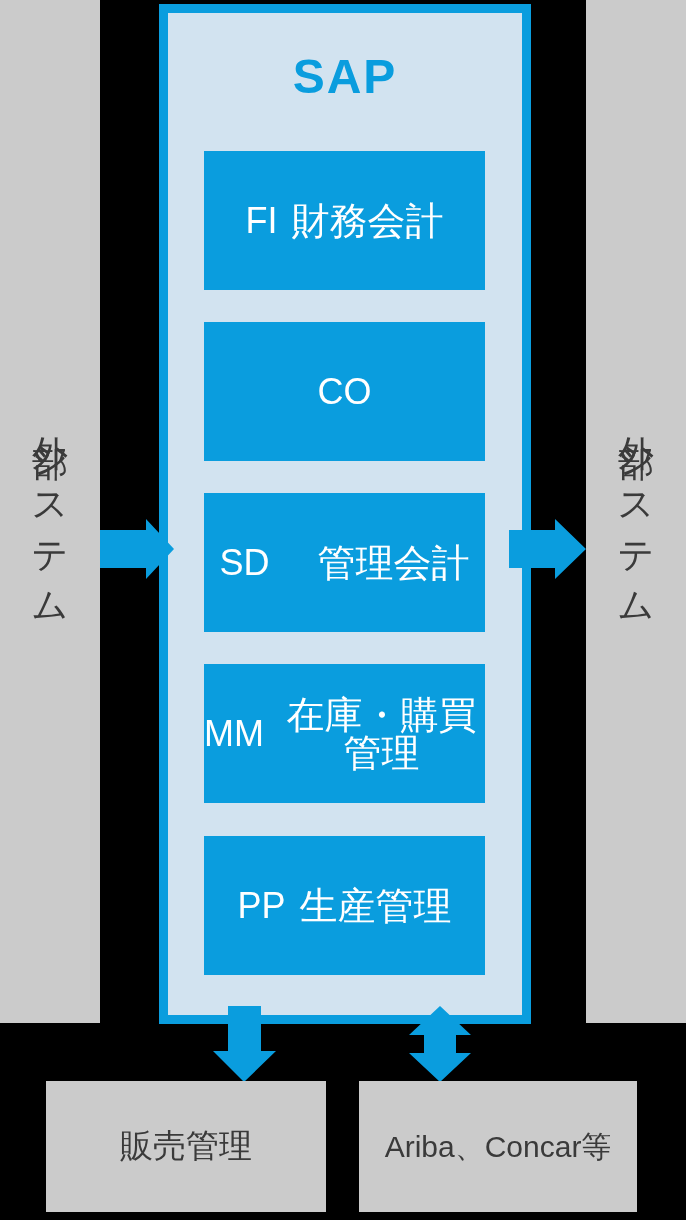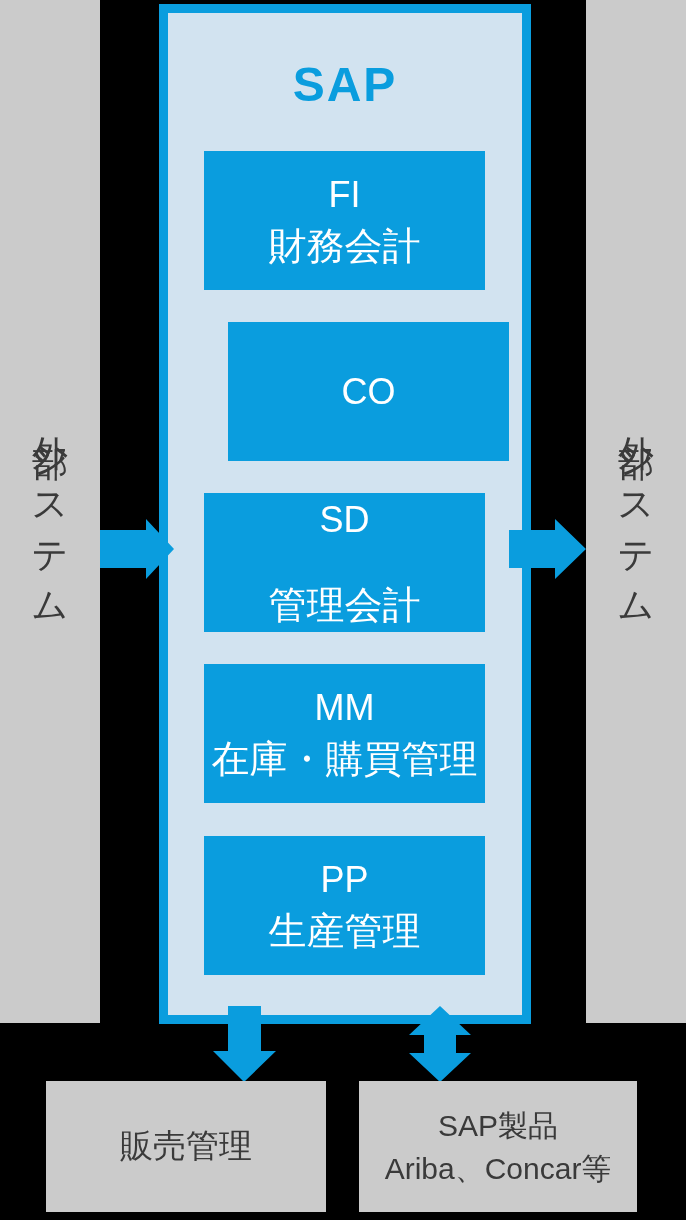--- a/index.html
+++ b/index.html
@@ -37,45 +37,45 @@
     position: absolute;
     left: 159px;
     top: 4px;
     width: 354px;
     height: 1002px;
     background: #d2e3f0;
     border: 9px solid #0a9dde;
   }
   .sap-title {
     position: absolute;
-    top: 44px;
+    top: 36px;
     left: 0;
     width: 100%;
     text-align: center;
     font-size: 48px;
     font-weight: bold;
     letter-spacing: 2px;
     color: #0a9dde;
   }
   .module {
     position: absolute;
     left: 36px;
     width: 281px;
     height: 139px;
     background: #0a9dde;
     color: #ffffff;
     display: flex;
-    flex-direction: column;
+    flex-direction: row;
     align-items: center;
     justify-content: center;
     gap: 14px;
     text-align: center;
   }
   .m0 { top: 138px; }
-  .m1 { top: 309px; margin-left: 24px; }
+  .m1 { top: 309px; }
   .m2 { top: 480px; gap: 48px; }
   .m3 { top: 651px; }
   .m4 { top: 823px; }
   .module-code { font-size: 36px; line-height: 1; }
   .module-name { font-size: 38px; line-height: 1; }
   
   .arrows {
     position: absolute;
     left: 0;
     top: 0;
@@ -147,17 +147,16 @@
     <polygon points="509,530 555,530 555,519 586,549 555,579 555,568 509,568"></polygon>
     <polygon points="228,1006 261,1006 261,1051 276,1051 244,1082 213,1051 228,1051"></polygon>
     <polygon points="440,1006 471,1035 456,1035 456,1053 471,1053 440,1082 409,1053 424,1053 424,1035 409,1035"></polygon>
   </svg>
 
   <div class="bottom-box analysis-box">
     <div>販売管理</div>
   </div>
 
   <div class="bottom-box products-box">
-    <div class="line">SAP製品</div>
     <div class="line">Ariba、Concar等</div>
   </div>
 
 </div>
 
 </body></html>

